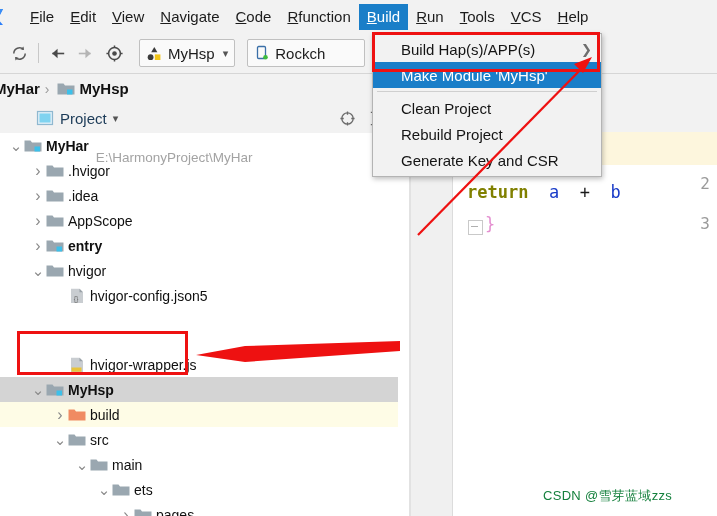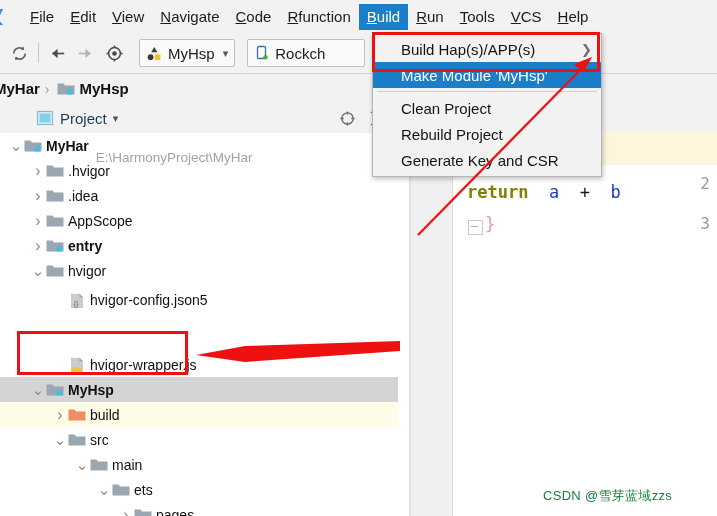--- a/index.html
+++ b/index.html
@@ -295,21 +295,21 @@
             </svg></span>
           <span class="lbl b">entry</span>
         </div>
         <div class="row" style="padding-left: 30px;">
           <span class="arrow" style="font-size: 15px; line-height: 8px;">⌄</span>
           <span class="fico"><svg viewBox="0 0 18 15" width="18" height="15">
               <path d="M0.5 2.5 L6.5 2.5 L8 4.5 L17.5 4.5 L17.5 13.5 L0.5 13.5 Z" fill="#9aa7b0"></path>
             </svg></span>
           <span class="lbl">hvigor</span>
         </div>
-        <div class="row" style="padding-left: 52px; align-items: flex-end;">
+        <div class="row" style="padding-left: 52px;">
           <span class="arrow"></span>
           <span class="fico"><svg viewBox="0 0 18 16" width="18" height="16">
               <path d="M3 0.8 L11.5 0.8 L15 4.2 L15 15 L3 15 Z" fill="#c9cdd1"></path>
               <path d="M11.5 0.8 L15 4.2 L11.5 4.2 Z" fill="#9aa2a8"></path>
               <text x="8" y="13" font-size="7" fill="#6a6a6a" text-anchor="middle" font-family="Liberation Sans, sans-serif">{}</text>
             </svg></span>
           <span class="lbl">hvigor-config.json5</span>
         </div>
         <div class="row" style="padding-left: 52px; margin-top: 44px;">
           <span class="arrow"></span>

